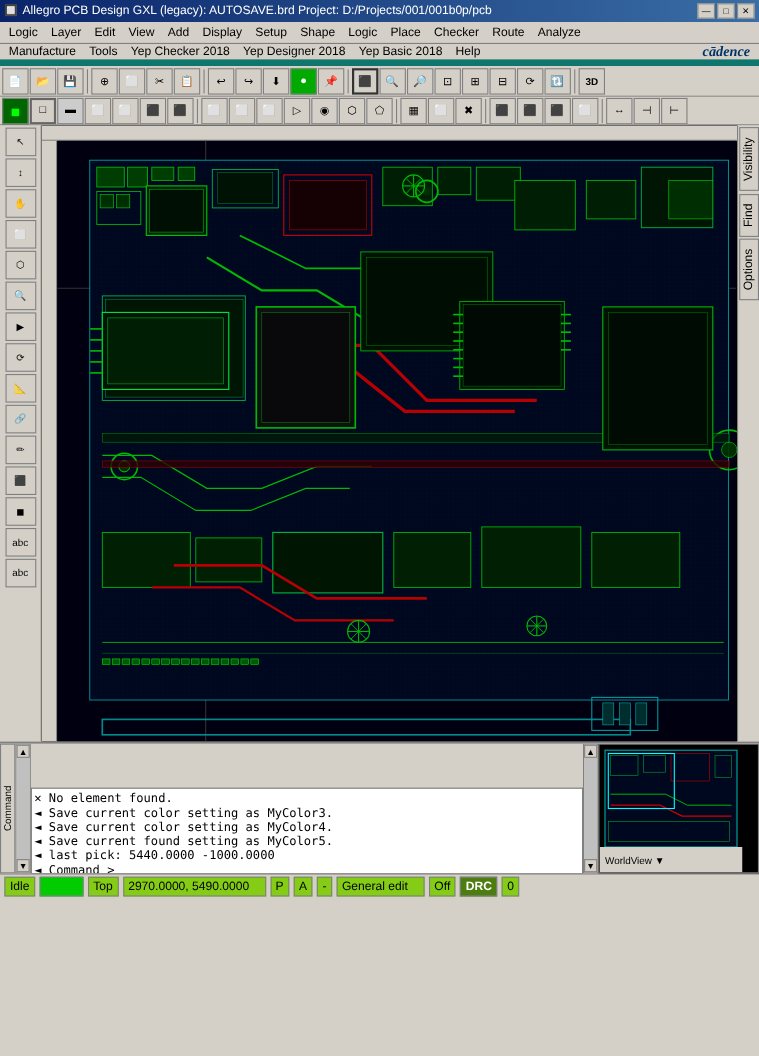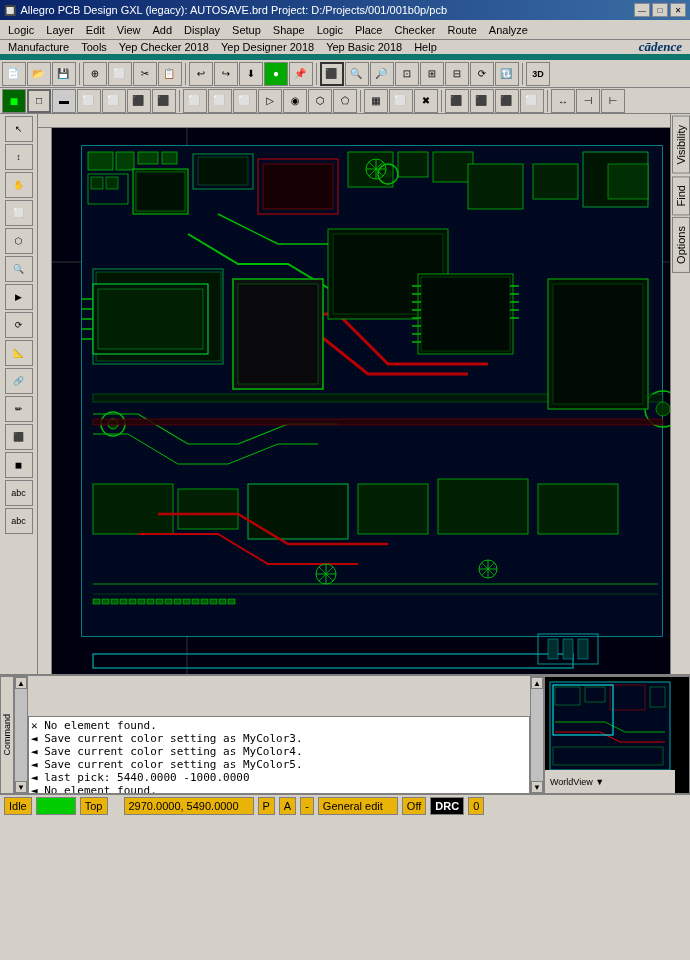--- a/index.html
+++ b/index.html
@@ -230,32 +230,32 @@
       border-top: 1px solid #808080;
       display: flex;
       align-items: center;
       padding: 0 4px;
       font-size: 11px;
       gap: 4px;
     }
     .status-item {
       padding: 1px 4px;
       border: 1px solid #808080;
-      background: #eab308;
+      background: #84cc16;
       height: 18px;
       display: flex;
       align-items: center;
       font-size: 11px;
     }
     .status-green {
       background: #00cc00;
       width: 40px;
     }
     .status-drc {
-      background: #000000;
+      background: #4d7c0f;
       color: white;
       font-weight: bold;
     }
 
     
     #pcb-svg {
       position: absolute;
       top: 0; left: 0;
       width: 100%; height: 100%;
     }
@@ -586,23 +586,22 @@
   <div id="console-scroll">
     <button>▲</button>
     <div style="flex:1;background:#c0c0c0;width:12px;"></div>
     <button>▼</button>
   </div>
 
   <div id="console-panel">
     <div>✕ No element found.</div>
     <div>◄ Save current color setting as MyColor3.</div>
     <div>◄ Save current color setting as MyColor4.</div>
-    <div>◄ Save current color setting as MyColor5.</div>
+    <div>◄ Save current found setting as MyColor5.</div>
     <div>◄ last pick:  5440.0000 -1000.0000</div>
-    <div>◄ No element found.</div>
     <div>◄ Command &gt;</div>
   </div>
 
   <div style="width:14px;background:#d4d0c8;border:1px solid #808080;display:flex;flex-direction:column;">
     <button style="height:12px;border:1px solid #808080;background:#d4d0c8;font-size:8px;cursor:pointer;">▲</button>
     <div style="flex:1;background:#c0c0c0;"></div>
     <button style="height:12px;border:1px solid #808080;background:#d4d0c8;font-size:8px;cursor:pointer;">▼</button>
   </div>
 
   <div id="mini-map">
@@ -626,21 +625,21 @@
       <text x="5" y="108" font-size="9" fill="#000" font-family="sans-serif">WorldView ▼</text>
     </svg>
   </div>
 
 </div>
 
 <div id="status-bar">
   <div class="status-item">Idle</div>
   <div class="status-item status-green"></div>
   <div class="status-item">Top</div>
-  <div class="status-item" style="min-width:130px;margin-left:12px;">2970.0000, 5490.0000</div>
+  <div class="status-item" style="min-width:130px;">2970.0000, 5490.0000</div>
   <div class="status-item">P</div>
   <div class="status-item">A</div>
   <div class="status-item">-</div>
   <div class="status-item" style="min-width:80px;">General edit</div>
   <div class="status-item">Off</div>
   <div class="status-item status-drc">DRC</div>
   <div class="status-item">0</div>
 </div>
 
 </body></html>

